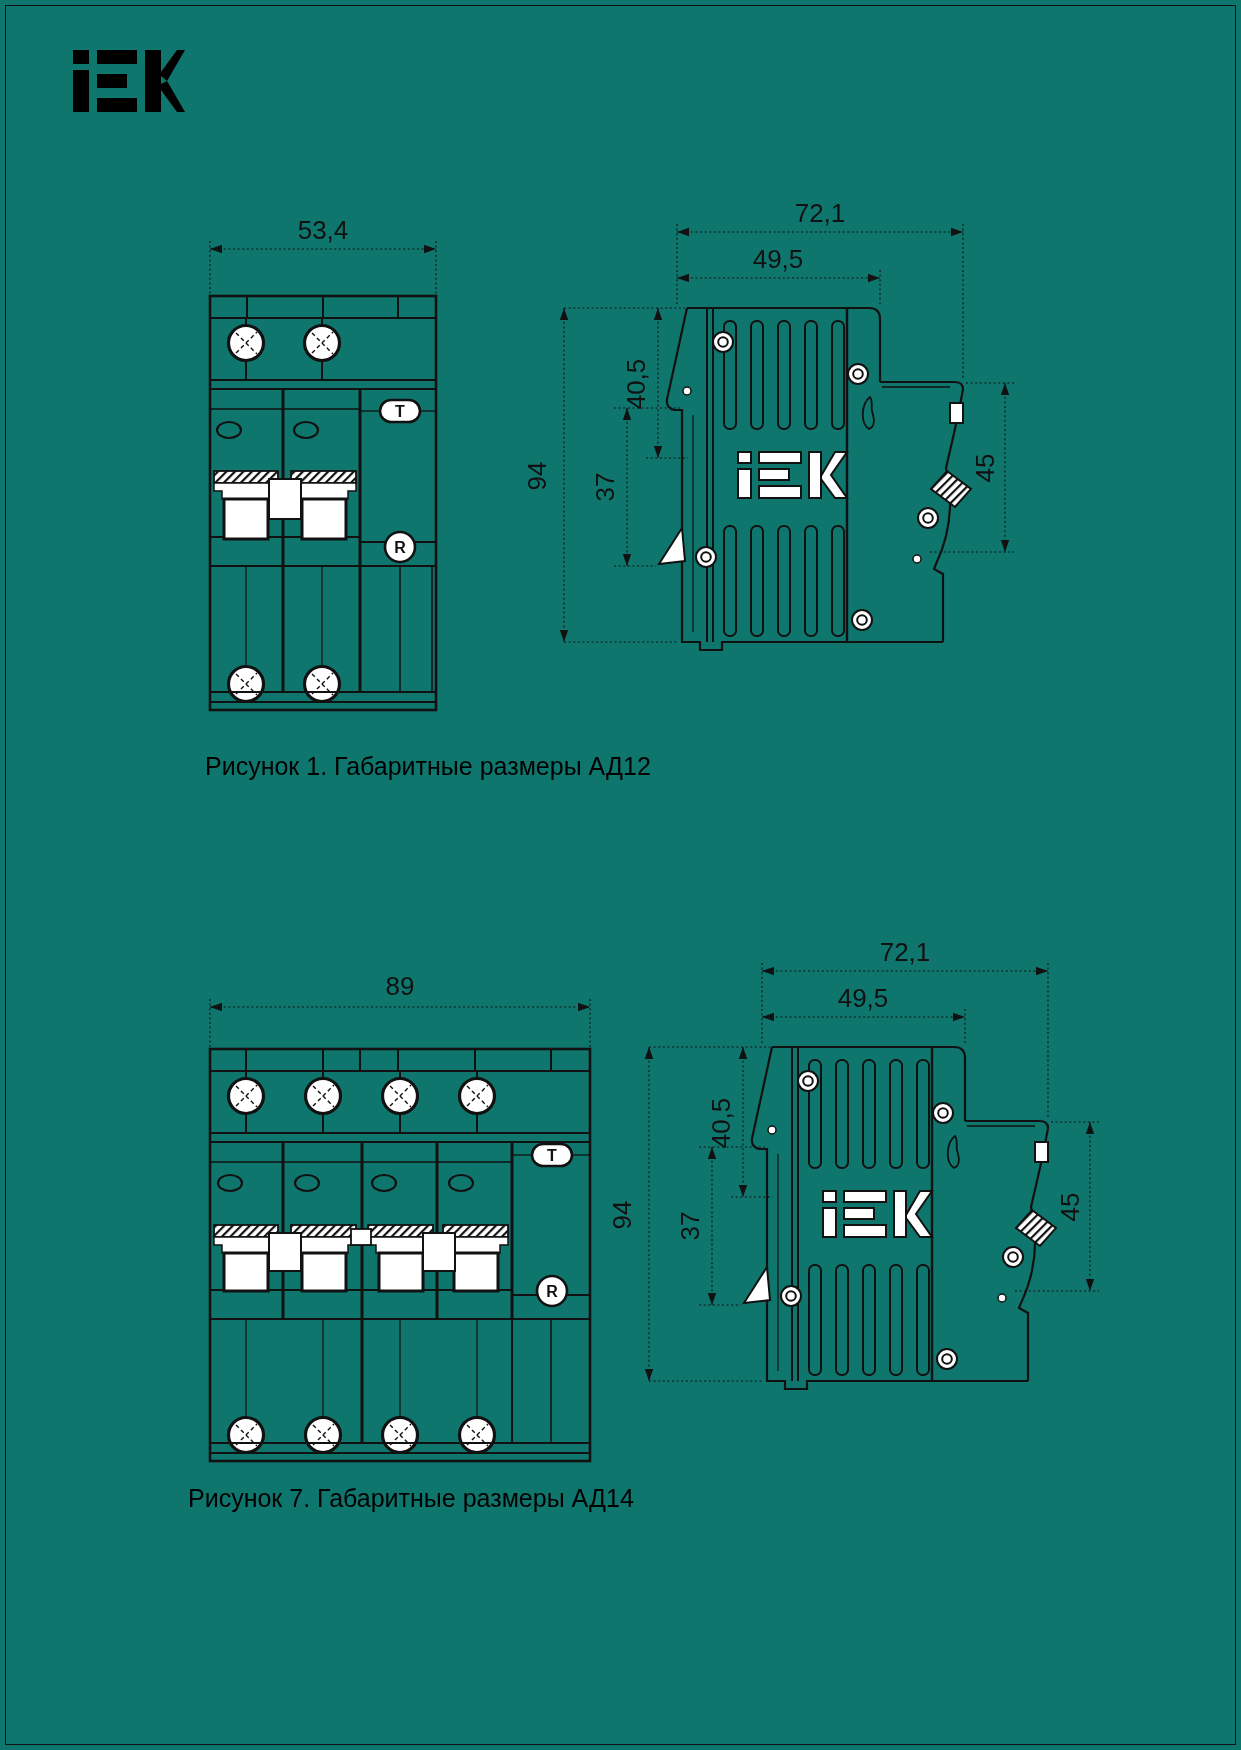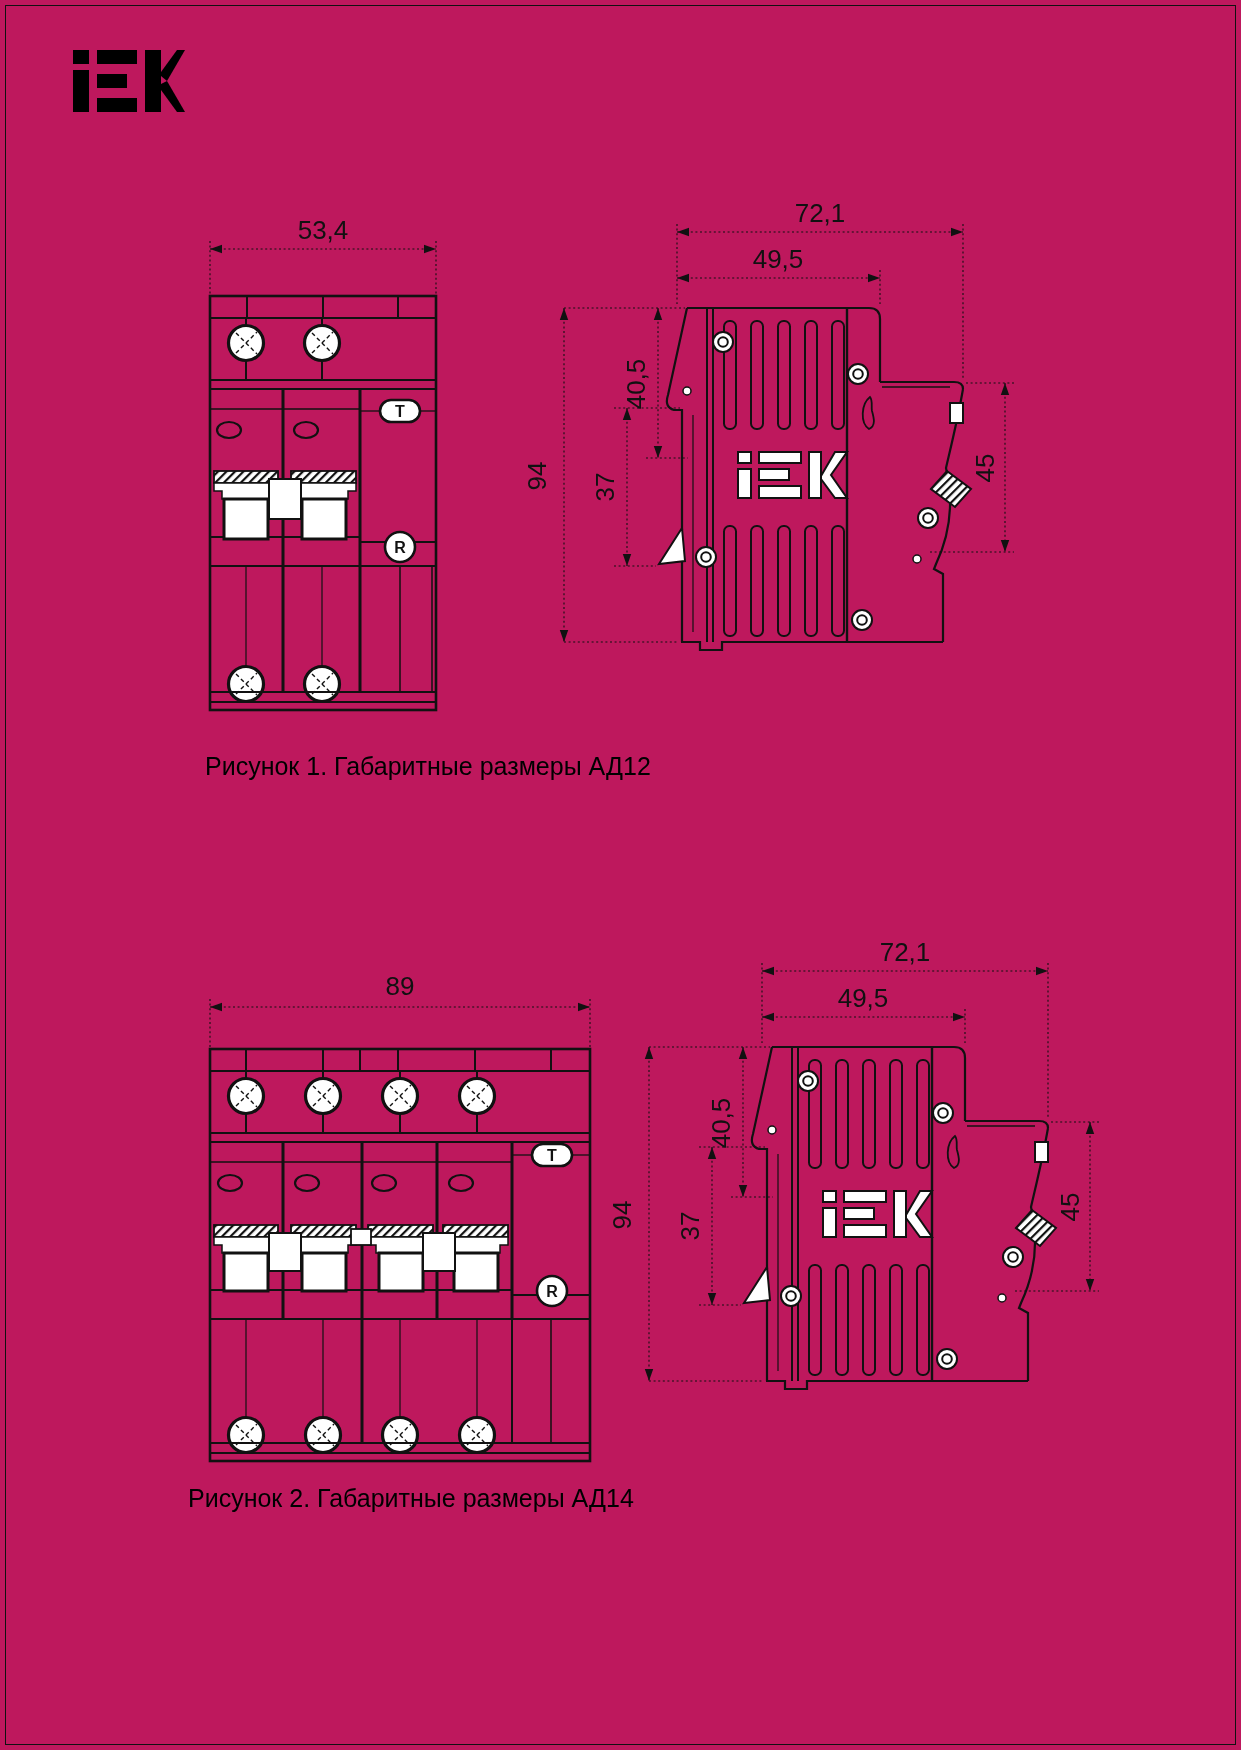--- a/index.html
+++ b/index.html
@@ -1,16 +1,16 @@
 <!DOCTYPE html>
 <html><head>
 <meta charset="utf-8">
 <style>
   html,body{margin:0;padding:0;background:#888;}
-  .page{position:relative;width:1241px;height:1750px;background:#be185d;overflow:hidden;
+  .page{position:relative;width:1241px;height:1750px;background:#0f766e;overflow:hidden;
         font-family:"Liberation Sans",sans-serif;}
   .page-border{position:absolute;left:5px;top:5px;right:5px;bottom:5px;border:1.5px solid #111;}
   .abs{position:absolute;}
   svg{overflow:visible;}
   .dim{font:26px "Liberation Sans",sans-serif;fill:#111;text-anchor:middle;}
   .mark{font:700 16px "Liberation Sans",sans-serif;fill:#111;text-anchor:middle;}
   .caption{position:absolute;font:25px "Liberation Sans",sans-serif;color:#000;white-space:nowrap;}
   .ln{stroke:#111;fill:none;}
   .dot{stroke:#111;fill:none;stroke-width:1.1;stroke-dasharray:2 2.6;}
 </style>
@@ -317,15 +317,15 @@
     <svg class="abs" style="left:585px;top:919px" width="520" height="480" viewBox="0 0 520 480">
       <use href="#side-body"></use>
       <text class="dim" x="320" y="42">72,1</text>
       <text class="dim" x="278" y="88">49,5</text>
       <text class="dim" transform="translate(46,296) rotate(-90)">94</text>
       <text class="dim" transform="translate(145,204) rotate(-90)">40,5</text>
       <text class="dim" transform="translate(114,307) rotate(-90)">37</text>
       <text class="dim" transform="translate(494,288) rotate(-90)">45</text>
     </svg>
 
-    <div class="caption" style="left:188px;top:1484px">Рисунок 2. Габаритные размеры АД14</div>
+    <div class="caption" style="left:188px;top:1484px">Рисунок 7. Габаритные размеры АД14</div>
   </section>
 </div>
 
 </body></html>

